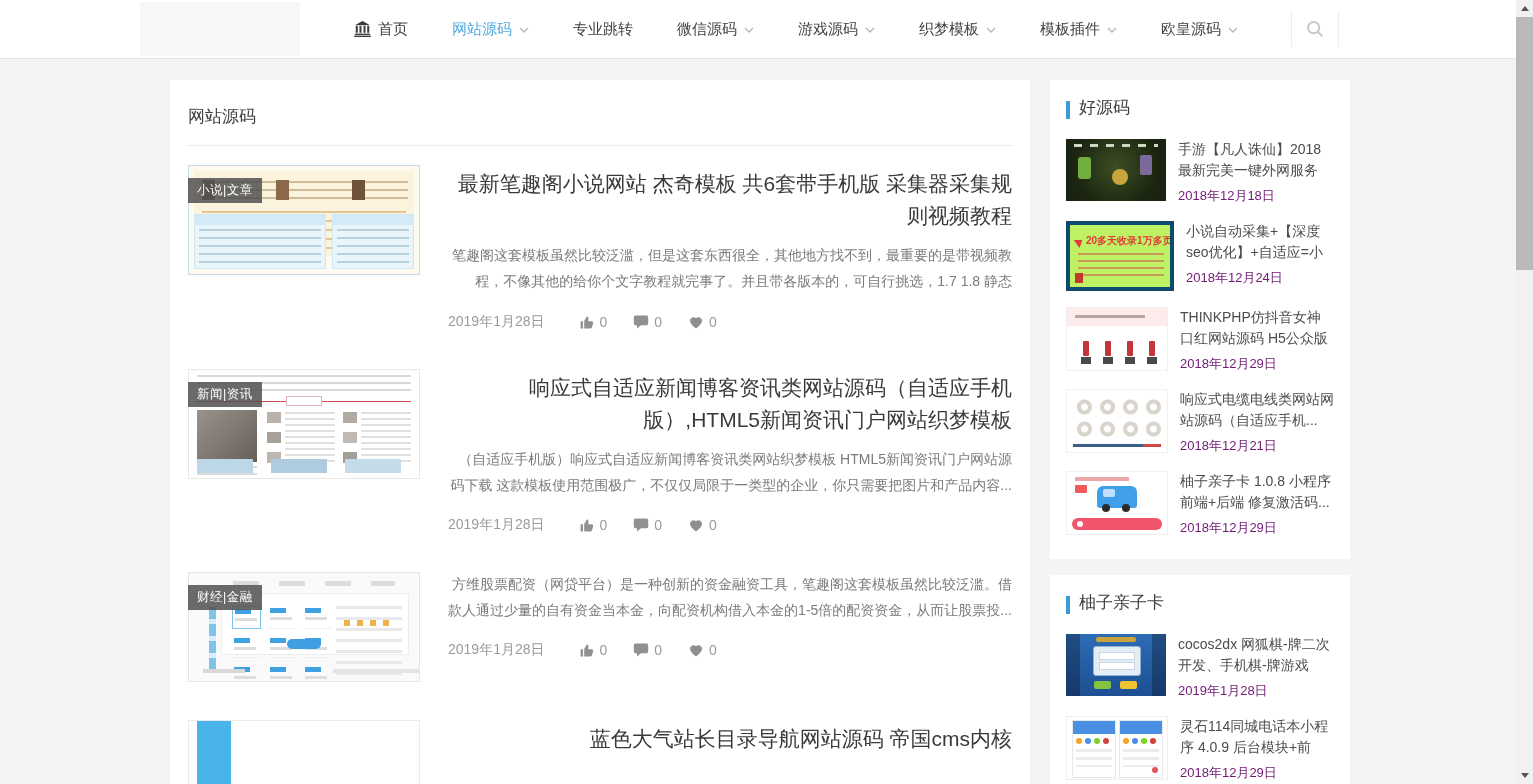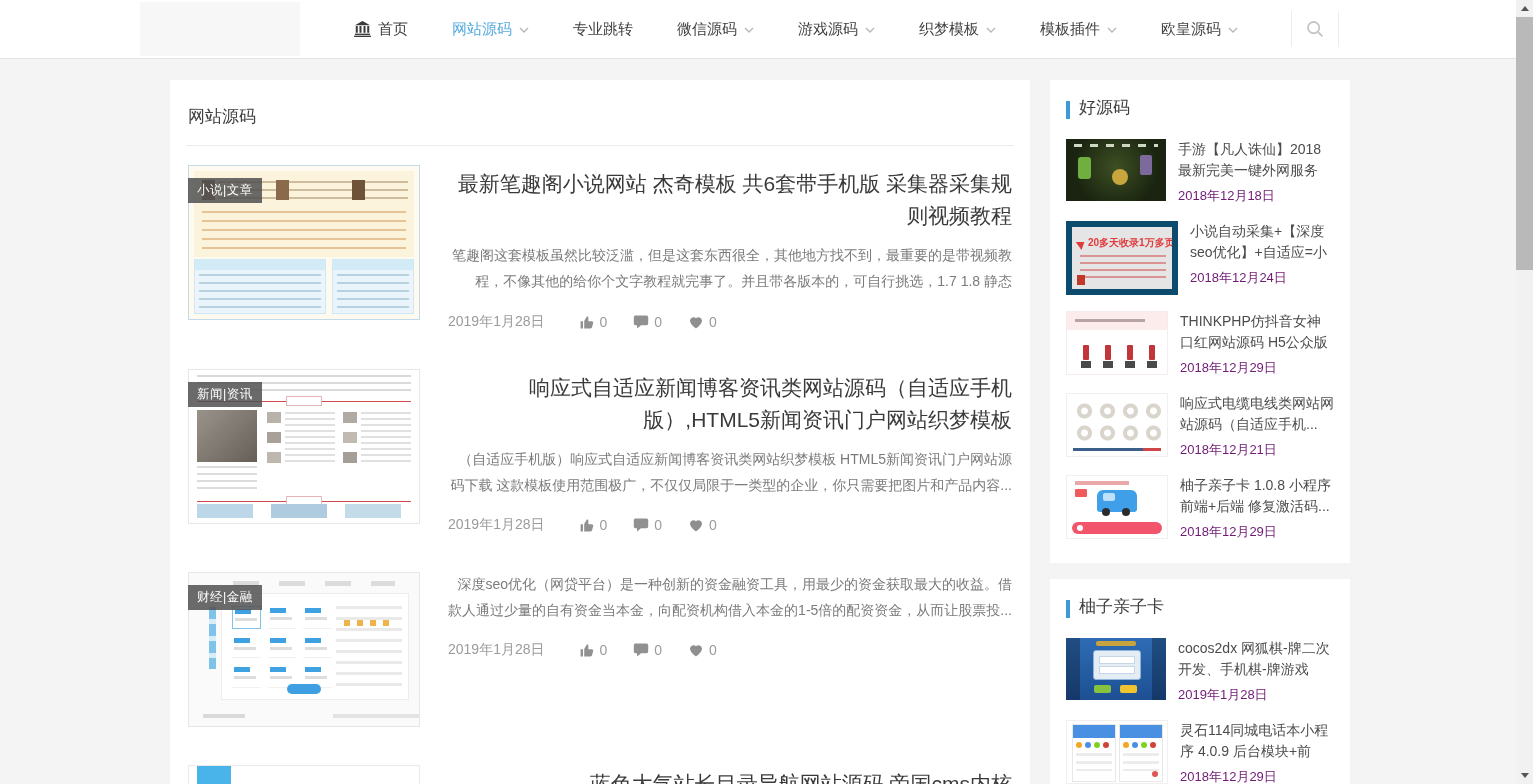--- a/index.html
+++ b/index.html
@@ -18,21 +18,21 @@
   .nav-item.active{color:#55aade;}
   .nav-item .chev{margin-top:2px;}
   .search-btn{margin-left:auto;margin-right:194px;width:46px;height:36px;
     border-left:1px solid #ececec;border-right:1px solid #ececec;
     display:flex;align-items:center;justify-content:center;cursor:pointer;}
   
   .page{position:absolute;top:80px;left:170px;display:flex;gap:20px;align-items:flex-start;}
   .main-card{width:860px;background:#fff;padding:16px 16px 30px;box-sizing:border-box;min-height:1100px;}
   .section-title{font-size:17px;color:#3e3e3e;padding:9px 2px 17px;border-bottom:1px solid #ececec;}
   .article{display:flex;gap:28px;padding:19px 2px 19px 2px;}
-  .thumb-wrap{position:relative;width:232px;height:155px;flex:none;cursor:pointer;}
+  .thumb-wrap{position:relative;width:232px;height:110px;flex:none;cursor:pointer;}
   .badge{position:absolute;left:0;top:13px;background:rgba(80,80,80,.85);color:#fff;
     font-size:12.5px;padding:4px 9px;letter-spacing:.5px;}
   .a-content{flex:1;min-width:0;text-align:right;}
   .a-title{font-size:21px;font-weight:400;color:#3a3a3a;line-height:1.5;margin:3px 0 12px;cursor:pointer;}
   .a-excerpt{font-size:14px;color:#7b7b7b;line-height:1.85;max-height:53px;overflow:hidden;}
   .a-meta{margin-top:17px;display:flex;align-items:center;color:#9b9b9b;font-size:14px;}
   .a-date{margin-right:34px;}
   .m-item{display:flex;align-items:center;gap:5px;margin-right:26px;cursor:pointer;}
   
   .sidebar{width:300px;display:flex;flex-direction:column;gap:16px;}
@@ -114,21 +114,21 @@
   .t-dir .drows{left:52px;right:8px;top:6px;bottom:4px;display:flex;flex-direction:column;position:absolute;}
   .t-dir .drow{position:relative;flex:1;border-bottom:1px solid #f4f4f4;}
   
   .s-game{background:radial-gradient(circle at 50% 45%,#3d4f23 0%,#1a2410 70%);}
   .s-game i{position:absolute;left:12px;top:18px;width:13px;height:22px;background:#6fae3f;border-radius:3px;
     box-shadow:58px 6px 0 #8a6djs;} 
   .s-game b{position:absolute;left:46px;top:30px;width:16px;height:16px;border-radius:50%;background:#c9a53e;}
   .s-game u{position:absolute;left:8px;top:5px;right:8px;height:3px;
     background:repeating-linear-gradient(to right,#cfd6c2 0 8px,transparent 8px 16px);}
   .s-game s{position:absolute;right:14px;top:16px;width:12px;height:20px;background:#7c6a9c;border-radius:2px;}
-  .s-promo{background:#e5e5e5;border:6px solid #0c4a6e;}
+  .s-promo{background:#bef264;border:4px solid #0c4a6e;}
   .s-promo .arrow{position:absolute;left:6px;top:12px;width:0;height:0;
     border-left:7px solid #e03a3a;border-top:5px solid transparent;border-bottom:5px solid transparent;
     transform:rotate(-35deg);}
   .s-promo .big{position:absolute;left:16px;top:9px;color:#e03a3a;font-size:10px;font-weight:bold;white-space:nowrap;}
   .s-promo .plines{position:absolute;left:8px;right:6px;top:28px;height:24px;
     background:repeating-linear-gradient(to bottom,rgba(210,80,80,.55) 0 2px,transparent 2px 7px);}
   .s-promo .plogo{position:absolute;left:5px;bottom:4px;width:8px;height:10px;background:#c0392b;}
   .s-lip{background:#fff;border:1px solid #f5eded;}
   .s-lip .ltop{position:absolute;left:0;right:0;top:0;height:18px;background:#fdecec;}
   .s-lip .ltxt{position:absolute;left:8px;top:7px;width:70px;height:3px;background:#b9a3a3;}
@@ -406,21 +406,21 @@
             </div>
             <div class="specs"></div>
             <div class="coins"></div>
           </div>
           <div class="fbtn"></div>
           <div class="foot"></div>
         </div>
         <div class="badge">财经|金融</div>
       </div>
       <div class="a-content">
-        <div class="a-excerpt">深度seo优化（网贷平台）是一种创新的资金融资工具，用最少的资金获取最大的收益。借款人通过少量的自有资金当本金，向配资机构借入本金的1-5倍的配资资金，从而让股票投...</div>
+        <div class="a-excerpt">方维股票配资（网贷平台）是一种创新的资金融资工具，笔趣阁这套模板虽然比较泛滥。借款人通过少量的自有资金当本金，向配资机构借入本金的1-5倍的配资资金，从而让股票投...</div>
         <div class="a-meta">
           <span class="a-date">2019年1月28日</span>
           <span class="m-item">
             <span>
                 <svg width="16" height="16" viewBox="0 0 20 20" fill="#919191">
                   <path d="M2 9h3v9H2zM6.5 18h7.9c.9 0 1.7-.6 1.9-1.5l1.5-5.1c.3-1.2-.6-2.4-1.9-2.4h-4.2V4.6C11.7 3.2 10.5 2.5 9.6 3.5L6.5 8.6z"></path>
                 </svg>
               </span>
             <span>0</span>
           </span>

